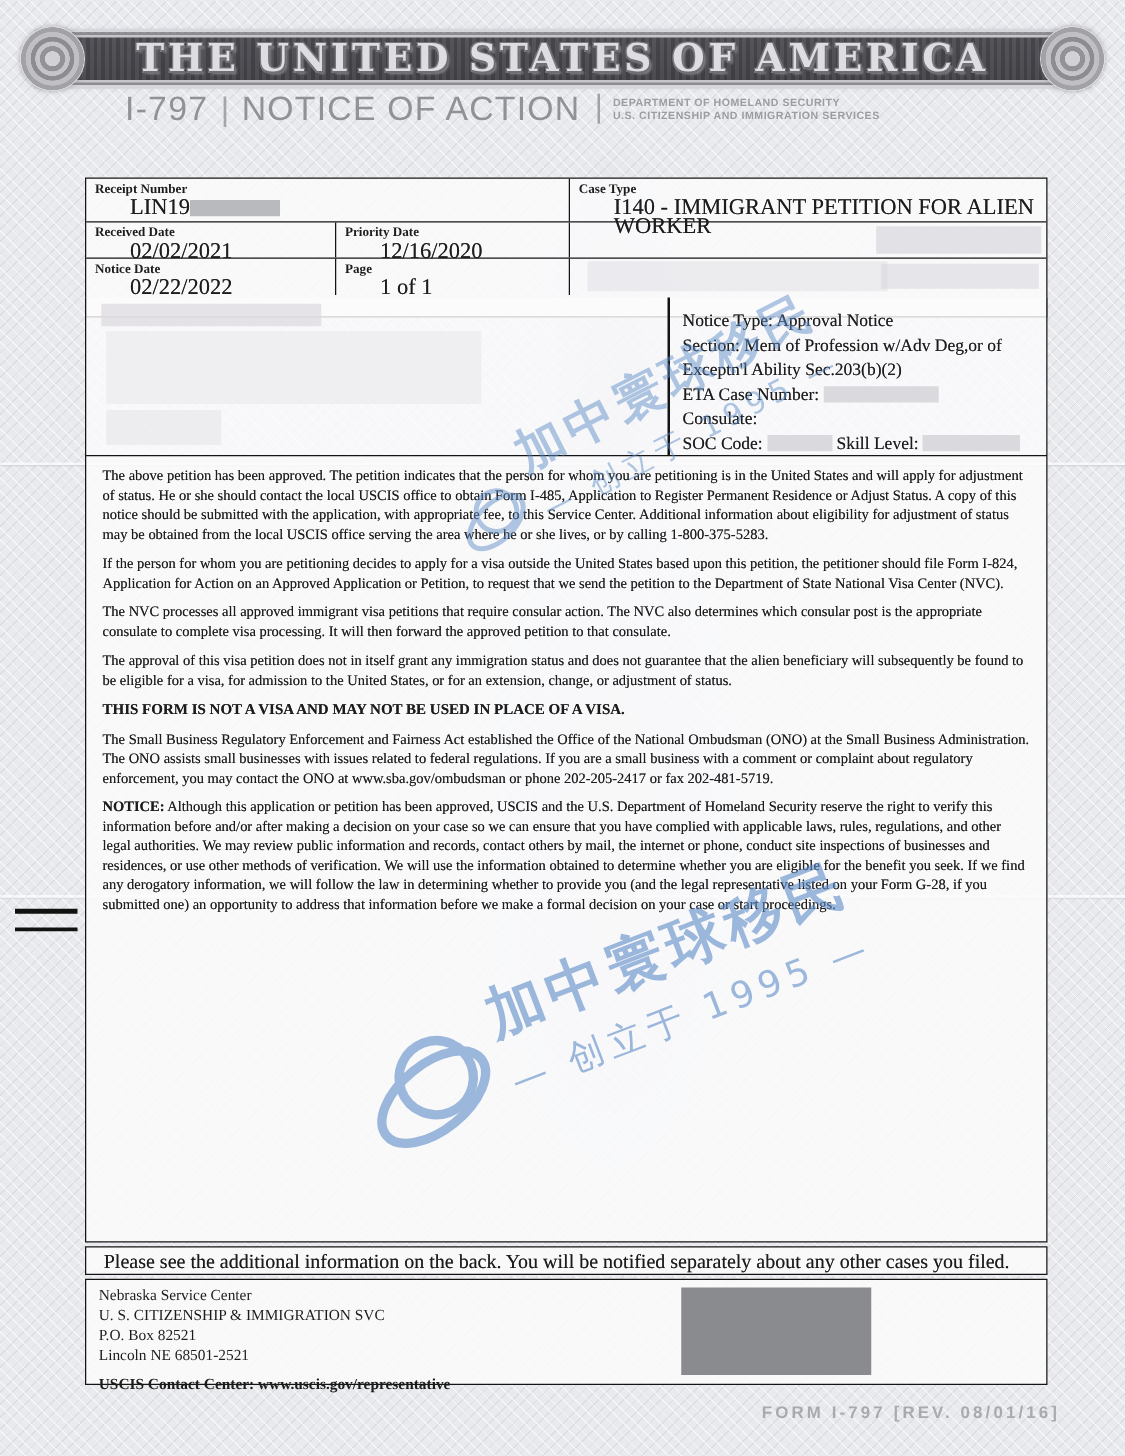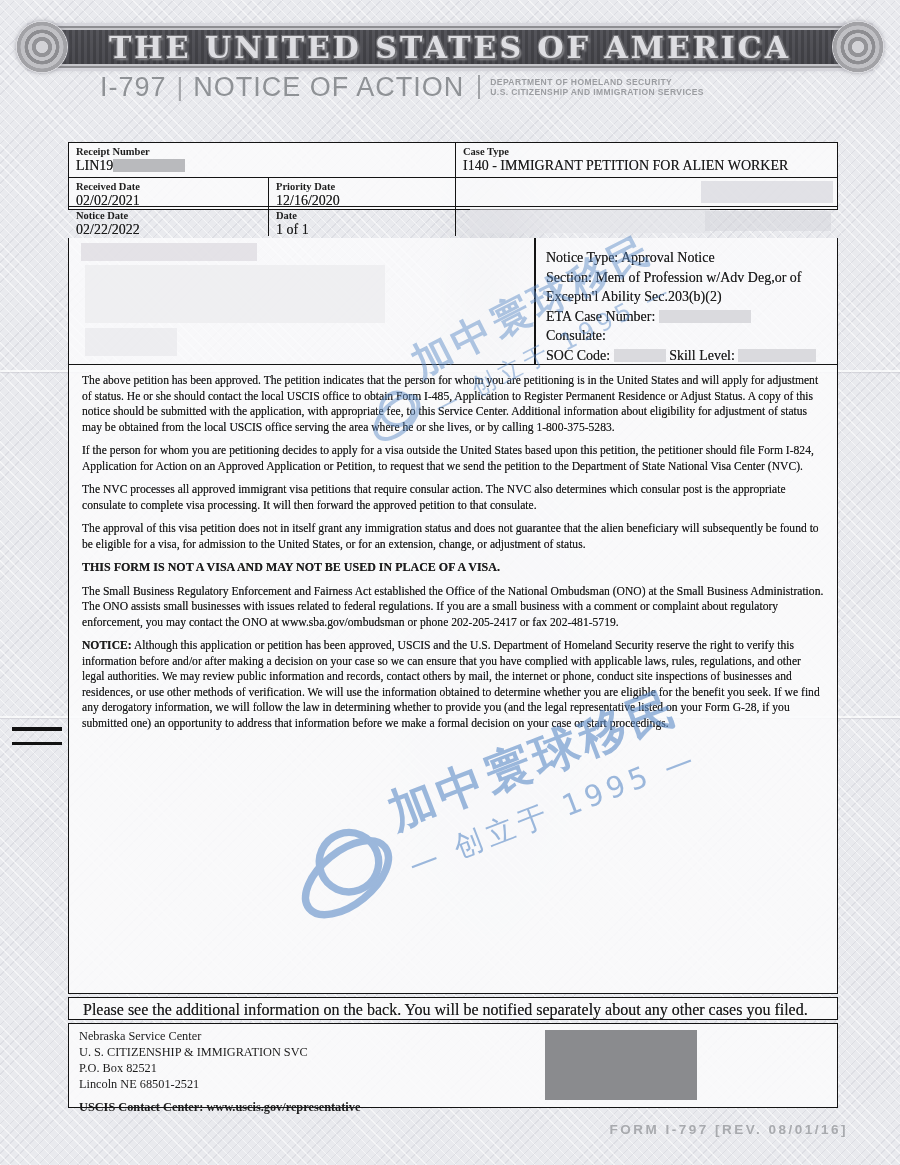--- a/index.html
+++ b/index.html
@@ -37,22 +37,22 @@
   
   .form-header{position:absolute; left:100px; top:72px; height:30px; display:flex; align-items:center;
     font-family:"Liberation Sans", sans-serif; color:#8f9296;}
   .form-code,.form-title{font-weight:normal; font-size:27px; letter-spacing:1px; white-space:nowrap;}
   .hdr-pipe{font-size:26px; font-weight:normal; color:#a4a6aa; margin:0 10px;}
   .hdr-divider{width:2px; height:24px; background:#a0a2a6; margin:0 10px 0 14px;}
   .dept{font-size:8.5px; font-weight:bold; color:#9b9da1; line-height:10.5px; letter-spacing:.4px;}
   
   .docbox{position:absolute; left:68px; width:770px; border:1.6px solid #141414; background:rgba(251,251,252,.88); box-sizing:border-box;}
   .lbl{font-weight:bold; font-size:10.5px; display:block; line-height:13px;}
-  .val{font-size:14px; line-height:15px; display:block; text-shadow:0 0 .4px rgba(0,0,0,.6);}
-  .case-table{top:142px; height:68px;}
+  .val{font-size:18px; line-height:15px; display:block; text-shadow:0 0 .4px rgba(0,0,0,.6);margin-left:28px;}
+  .case-table{top:142px; height:112px;}
   .trow{display:flex; border-bottom:1.4px solid #141414; box-sizing:border-box;}
   .trow:last-child{border-bottom:none;}
   .tcell{padding:2px 7px 1px; box-sizing:border-box; border-right:1.4px solid #141414; position:relative;}
   .tcell:last-child{border-right:none;}
   .r1{height:35px;} .r2,.r3{height:29px;}
   .c-w1{width:387px;} .c-w2{width:200px;} .c-w3{width:187px;} .c-grow{flex:1;}
   .faint-label{color:rgba(90,95,105,.32); filter:blur(.4px);}
   .redact{display:inline-block; vertical-align:-2px; background:#b9babd; width:72px; height:13px;}
   .blob{position:absolute; pointer-events:none;}
   
@@ -140,21 +140,21 @@
       <div class="tcell c-grow">
         <div class="blob" style="right:4px; top:3px; width:132px; height:22px; background:rgba(206,206,213,.55);"></div>
       </div>
     </div>
     <div class="trow r3">
       <div class="tcell c-w2">
         <span class="lbl">Notice Date</span>
         <span class="val">02/22/2022</span>
       </div>
       <div class="tcell c-w3">
-        <span class="lbl">Date</span>
+        <span class="lbl">Page</span>
         <span class="val">1 of 1</span>
       </div>
       <div class="tcell c-grow">
         <div class="blob" style="left:14px; top:2px; width:240px; height:24px; background:rgba(226,226,231,.6);"></div>
         <div class="blob" style="right:6px; top:4px; width:126px; height:20px; background:rgba(212,212,218,.5);"></div>
       </div>
     </div>
   </div>
 
   <div class="mid">

